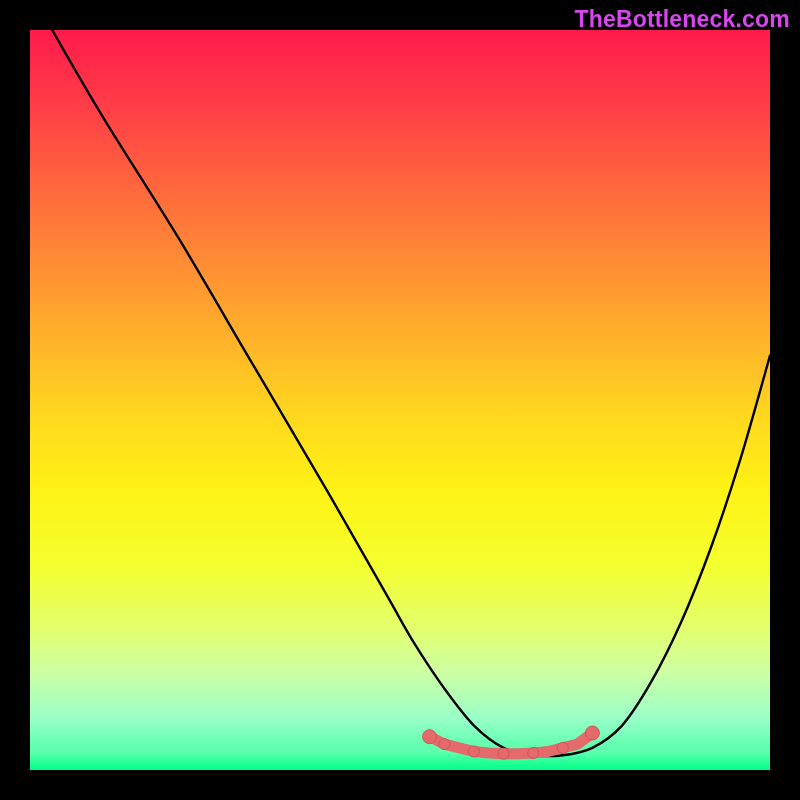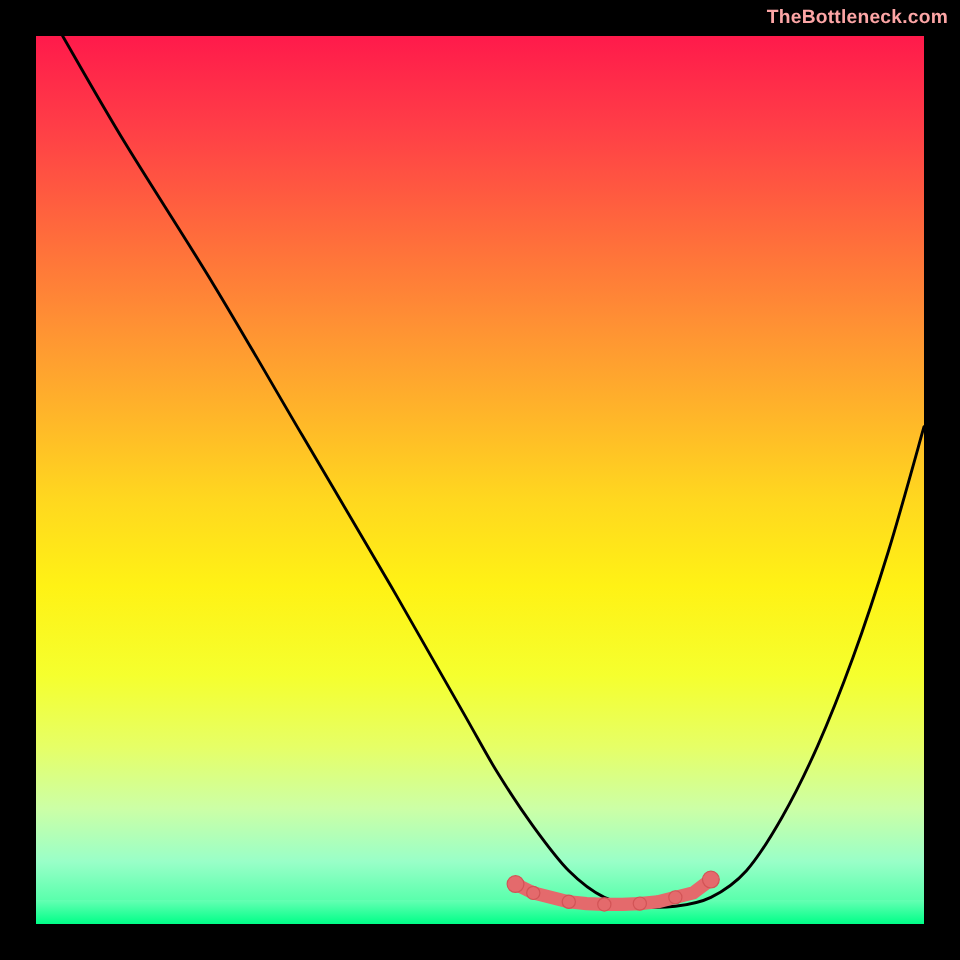--- a/index.html
+++ b/index.html
@@ -8,23 +8,23 @@
     position: relative;
     width: 800px;
     height: 800px;
     background: #000;
   }
   .watermark {
     position: absolute;
     top: 6px;
     right: 10px;
     font-family: Arial, Helvetica, sans-serif;
-    font-size: 16px;
+    font-size: 23px;
     font-weight: bold;
-    color: #fca5a5;
+    color: #d946ef;
     letter-spacing: 0.2px;
     z-index: 5;
   }
   .plot {
     position: absolute;
     left: 30px;
     top: 30px;
     width: 740px;
     height: 740px;
     overflow: hidden;

